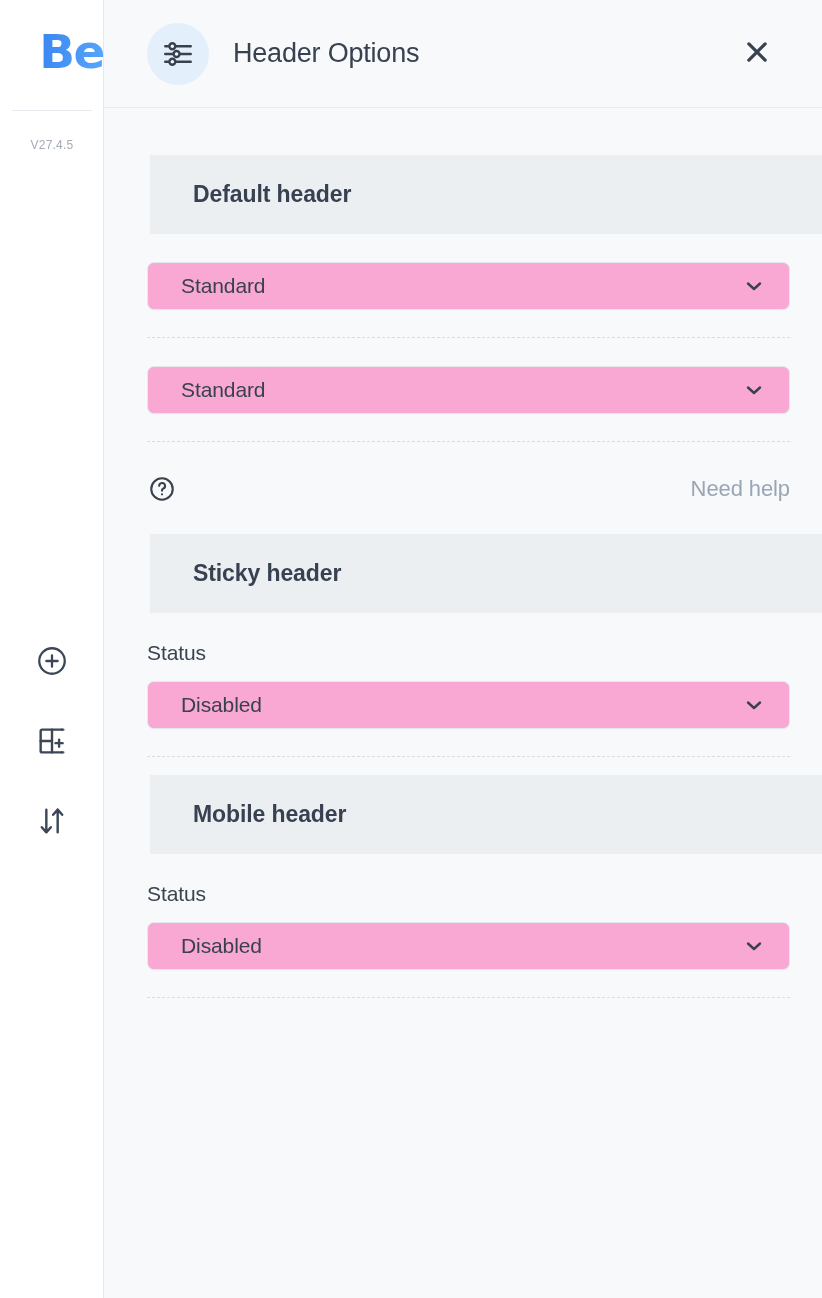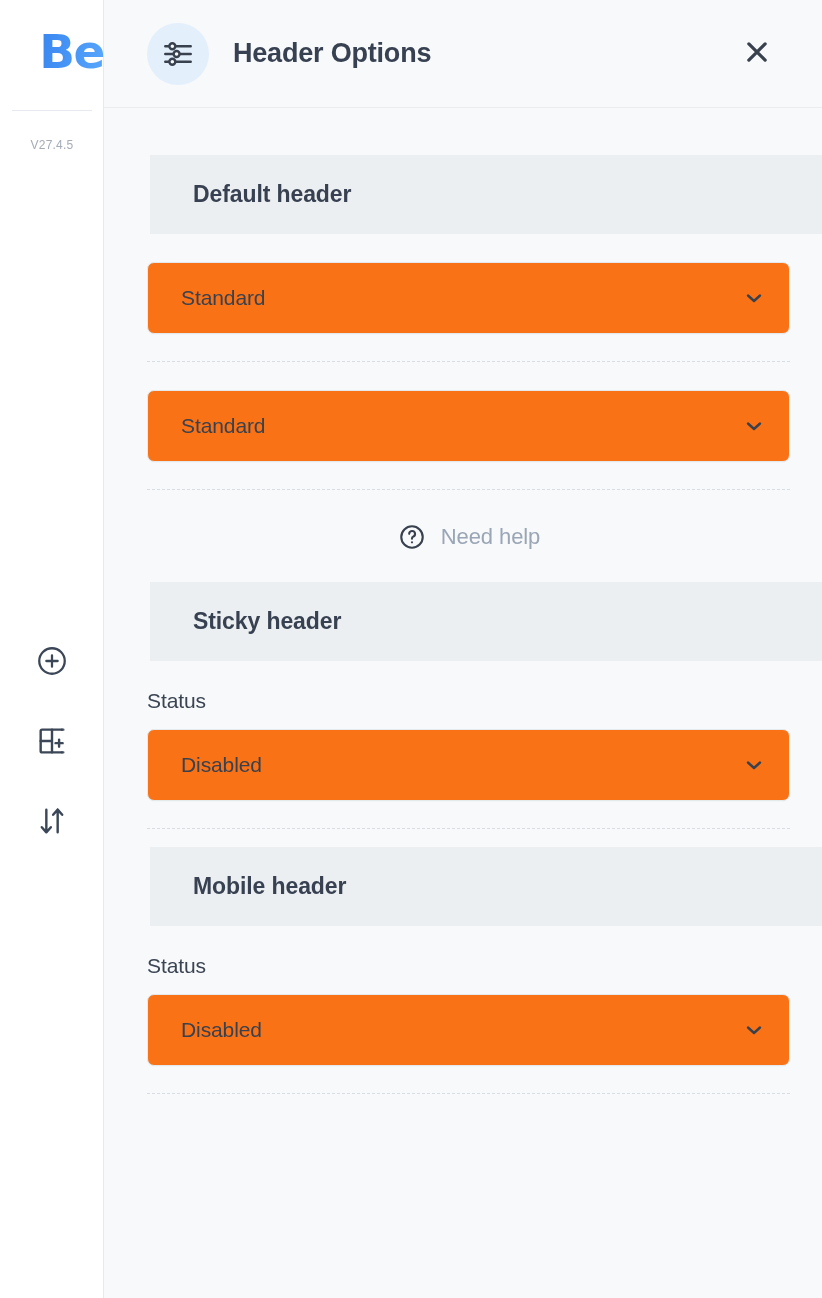--- a/index.html
+++ b/index.html
@@ -109,21 +109,21 @@
     min-width: 62px;
     border-radius: 50%;
     background: #e4effc;
     display: flex;
     align-items: center;
     justify-content: center;
   }
   .topbar-title {
     margin-left: 24px;
     font-size: 27px;
-    font-weight: bold;
+    font-weight: normal;
     color: #374151;
     letter-spacing: -0.2px;
     flex: 1;
   }
   .topbar-close {
     width: 46px;
     height: 46px;
     display: flex;
     align-items: center;
     justify-content: center;
@@ -158,22 +158,22 @@
   .field {
     padding-top: 28px;
   }
   .field-label {
     font-size: 21px;
     color: #3b4452;
     margin-bottom: 16px;
     letter-spacing: -0.1px;
   }
   .select {
-    height: 72px;
-    background: #f97316;
+    height: 48px;
+    background: #f9a8d4;
     border: 1px solid #e4e9ec;
     border-radius: 7px;
     display: flex;
     align-items: center;
     padding: 0 22px 0 33px;
     box-sizing: border-box;
     cursor: pointer;
     box-shadow: 0 1px 1px rgba(22,36,54,0.02);
   }
   .select-value {
@@ -190,21 +190,21 @@
     justify-content: center;
   }
   .dashed-sep {
     margin-top: 27px;
     border-top: 1px dashed #d7dde2;
     height: 0;
   }
   .help-row {
     display: flex;
     align-items: center;
-    justify-content: center;
+    justify-content: space-between;
     gap: 14px;
     padding: 32px 0 30px 0;
     cursor: pointer;
   }
   .help-icon {
     width: 30px;
     height: 30px;
     display: flex;
     align-items: center;
     justify-content: center;

